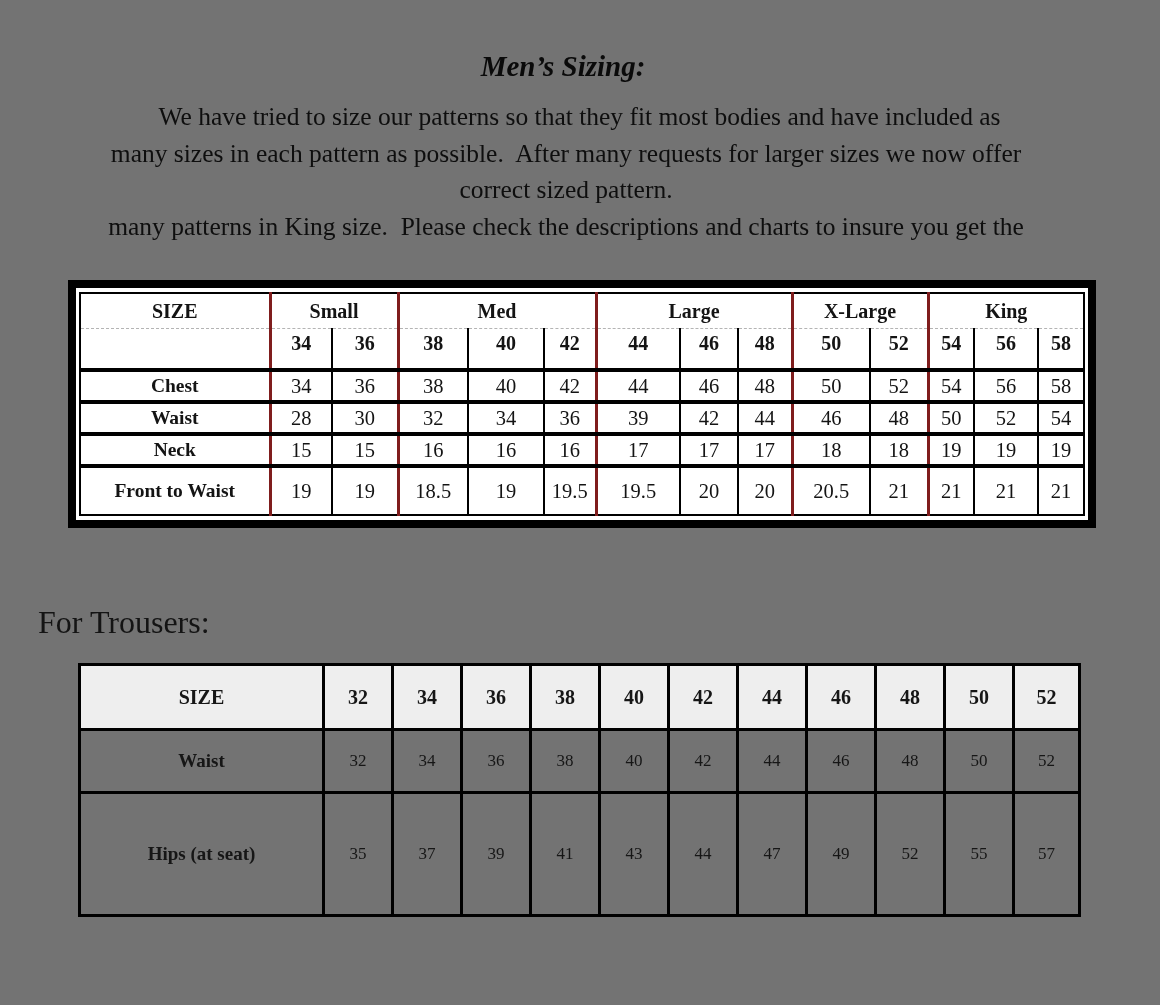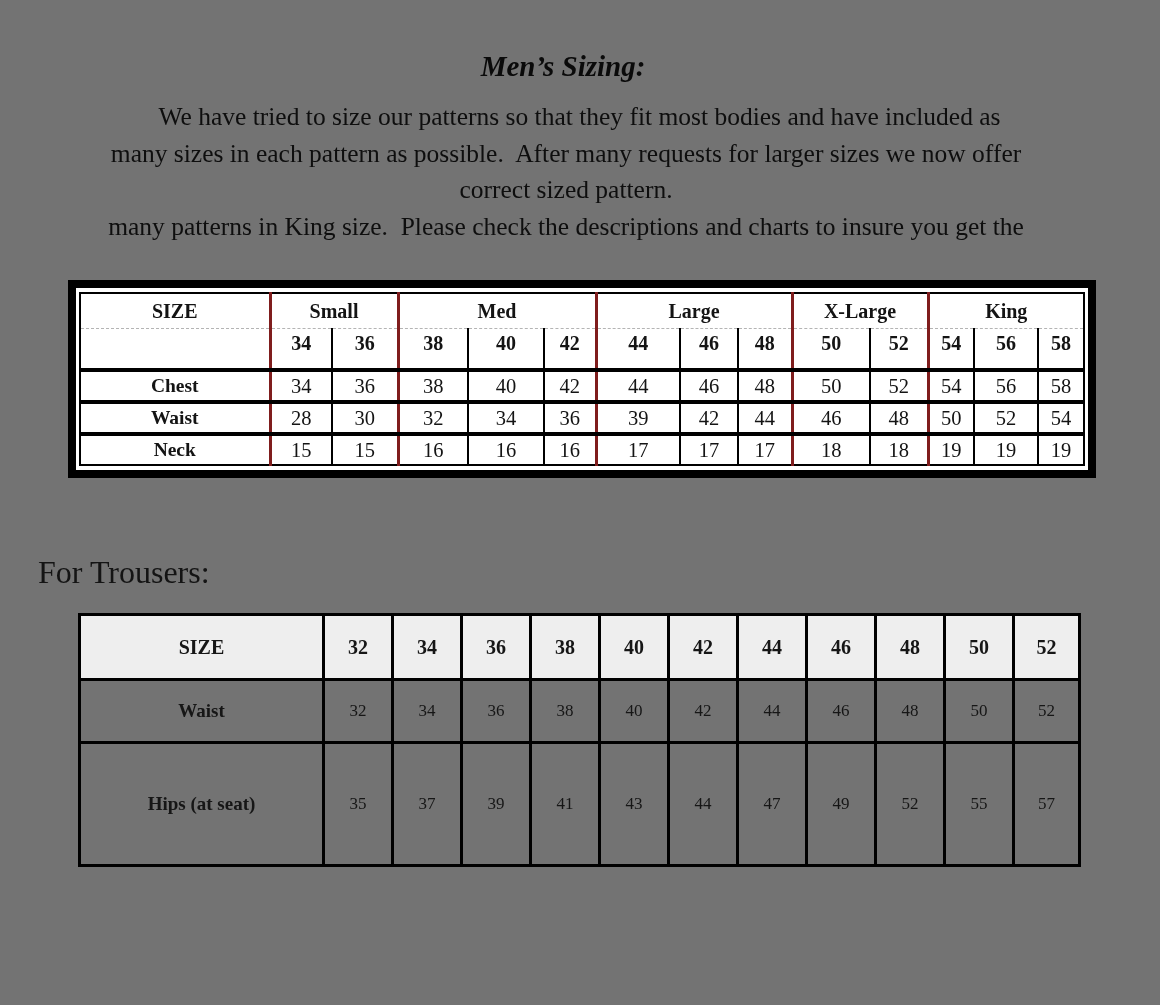--- a/index.html
+++ b/index.html
@@ -144,20 +144,36 @@
             <td class="val">16</td>
             <td class="val">16</td>
             <td class="val gstart">17</td>
             <td class="val">17</td>
             <td class="val">17</td>
             <td class="val gstart">18</td>
             <td class="val">18</td>
             <td class="val gstart">19</td>
             <td class="val">19</td>
             <td class="val">19</td>
+          </tr>
+          <tr class="tall">
+            <td class="lbl">Front to Waist</td>
+            <td class="val gstart">19</td>
+            <td class="val">19</td>
+            <td class="val gstart">18.5</td>
+            <td class="val">19</td>
+            <td class="val">19.5</td>
+            <td class="val gstart">19.5</td>
+            <td class="val">20</td>
+            <td class="val">20</td>
+            <td class="val gstart">20.5</td>
+            <td class="val">21</td>
+            <td class="val gstart">21</td>
+            <td class="val">21</td>
+            <td class="val">21</td>
           </tr>
         </tbody>
     </table>
   </div>
 
   <div class="trousers-heading">For Trousers:</div>
 
   <table class="trousers">
     <colgroup>
         <col style="width: 244px;">

